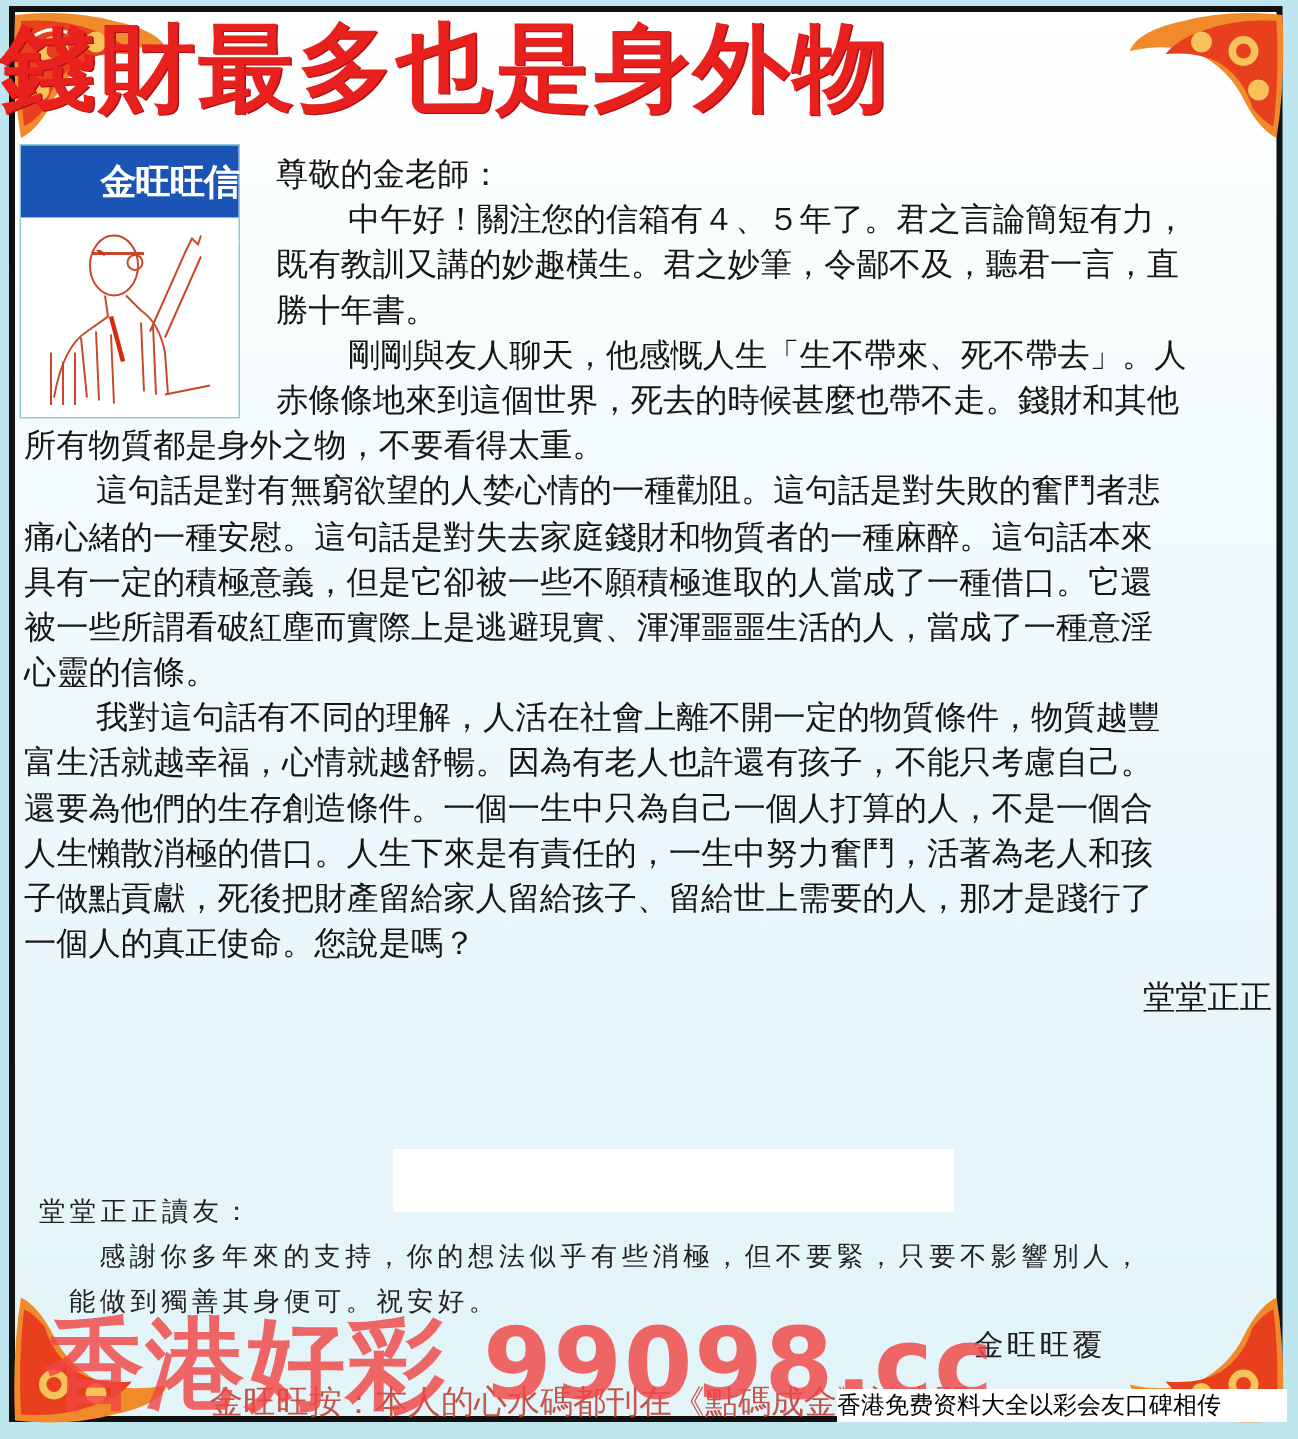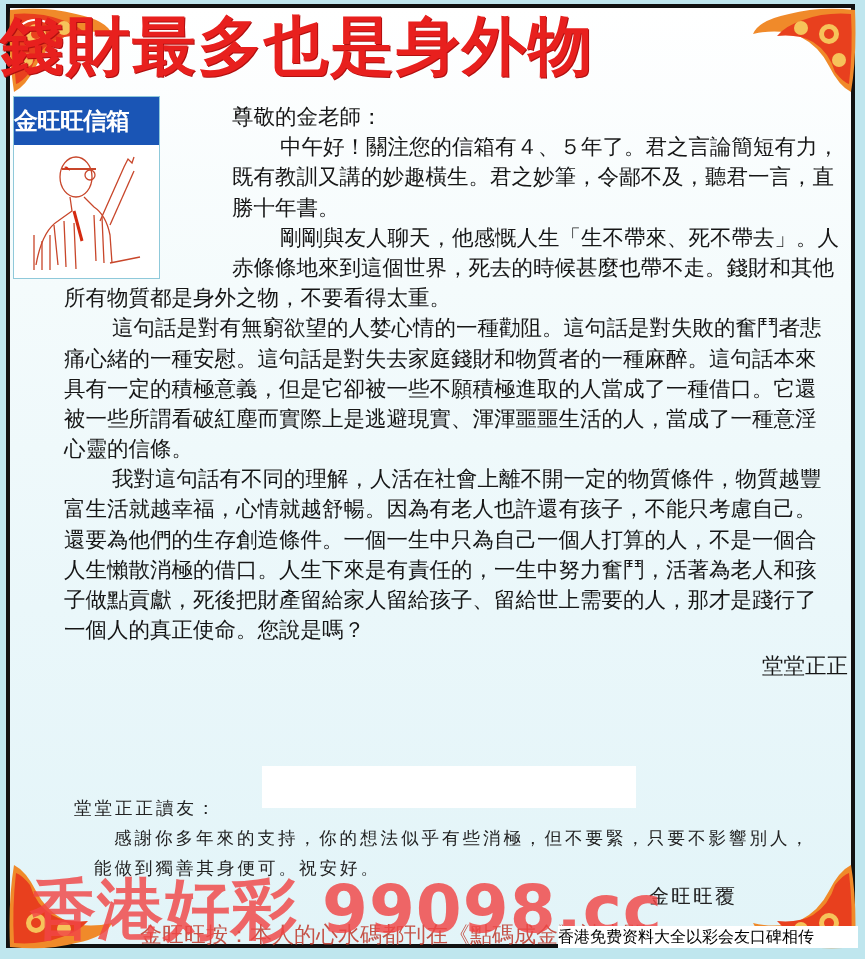--- a/index.html
+++ b/index.html
@@ -31,29 +31,29 @@
     text-shadow: 1px 1px 0 #b01010;
   }
 
   .badge {
     position: absolute; left: 13px; top: 96px; width: 147px; height: 183px;
     border: 1px solid #8fc9da; background: #fff; box-sizing: border-box;
   }
   .badge-head {
     background: #1a55b5; color: #fff; height: 48px;
     font-family: "DejaVu Sans", sans-serif; font-weight: bold;
-    font-size: 24px; line-height: 48px; text-align: left; letter-spacing: -1px;
+    font-size: 24px; line-height: 48px; text-align: right; letter-spacing: -1px; padding-left: 36px;
   }
   .badge svg { display: block; }
 
   .body-text {
     position: absolute; left: 16px; top: 102px; width: 836px;
     font-size: 21.5px; line-height: 30.2px; color: #161616;
   }
-  .line { white-space: nowrap; height: 30.2px; margin-left: 48px; }
+  .line { white-space: nowrap; height: 30.2px; }
   .ind-badge { padding-left: 168px; }
   .ind-badge-p { padding-left: 216px; }
   .ind { padding-left: 48px; }
   .sign-right { text-align: right; padding-right: 4px; }
 
   .reply-gap { position: absolute; left: 262px; top: 766px; width: 374px; height: 42px; background: #ffffff; }
 
   .reply {
     position: absolute; left: 26px; top: 793px; width: 820px;
     font-family: "DejaVu Sans", sans-serif; font-size: 17.5px; line-height: 30px;

